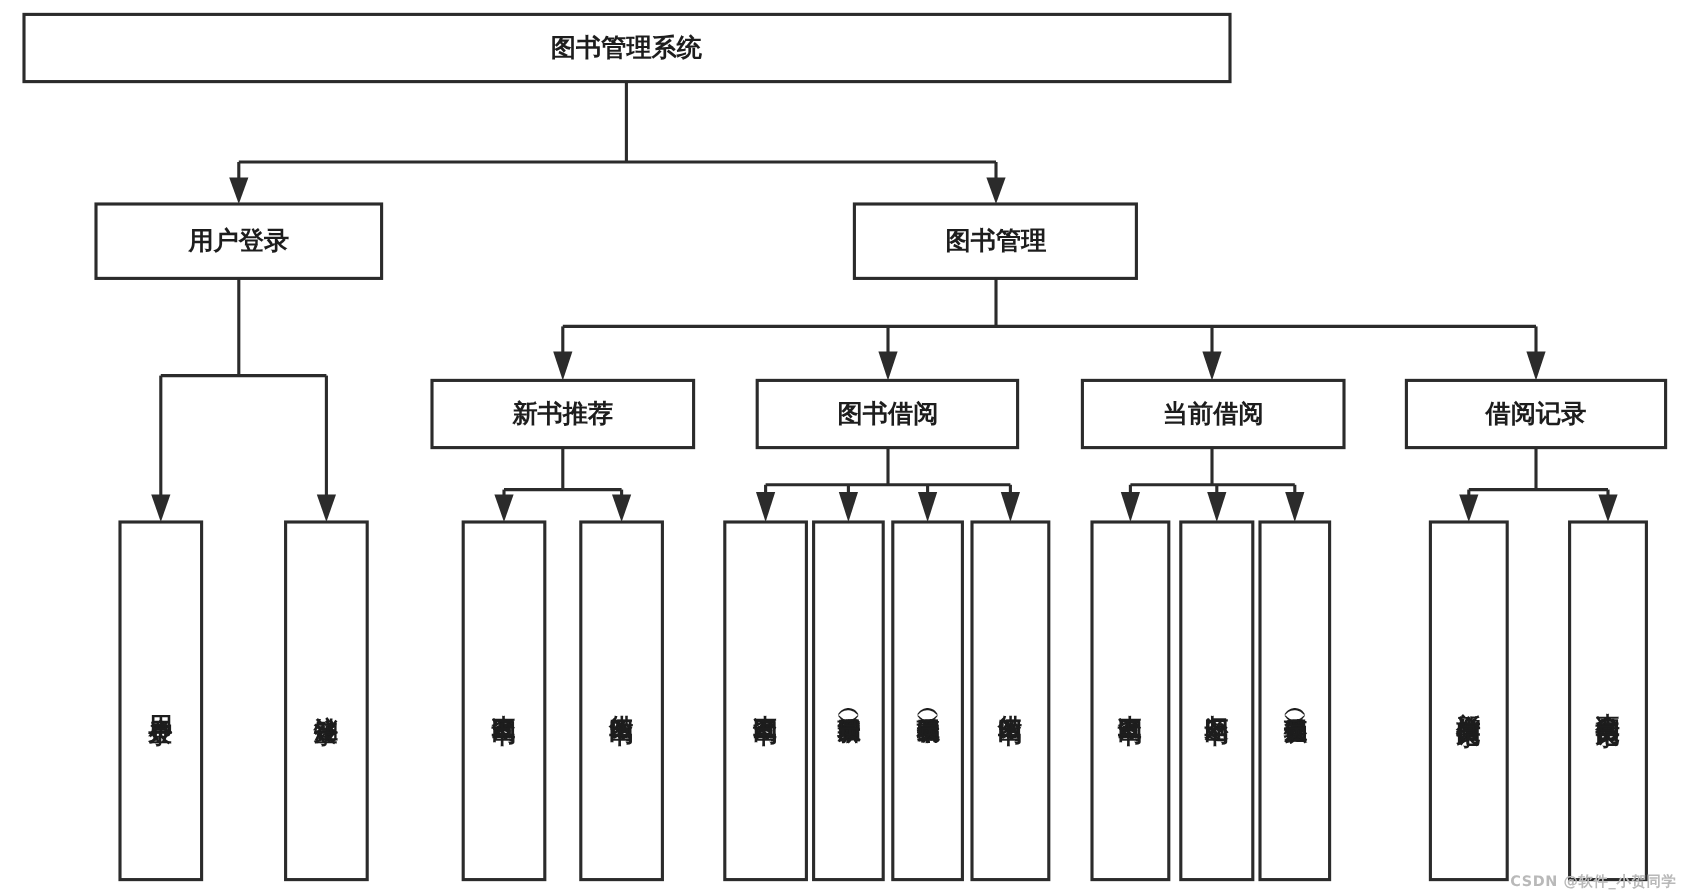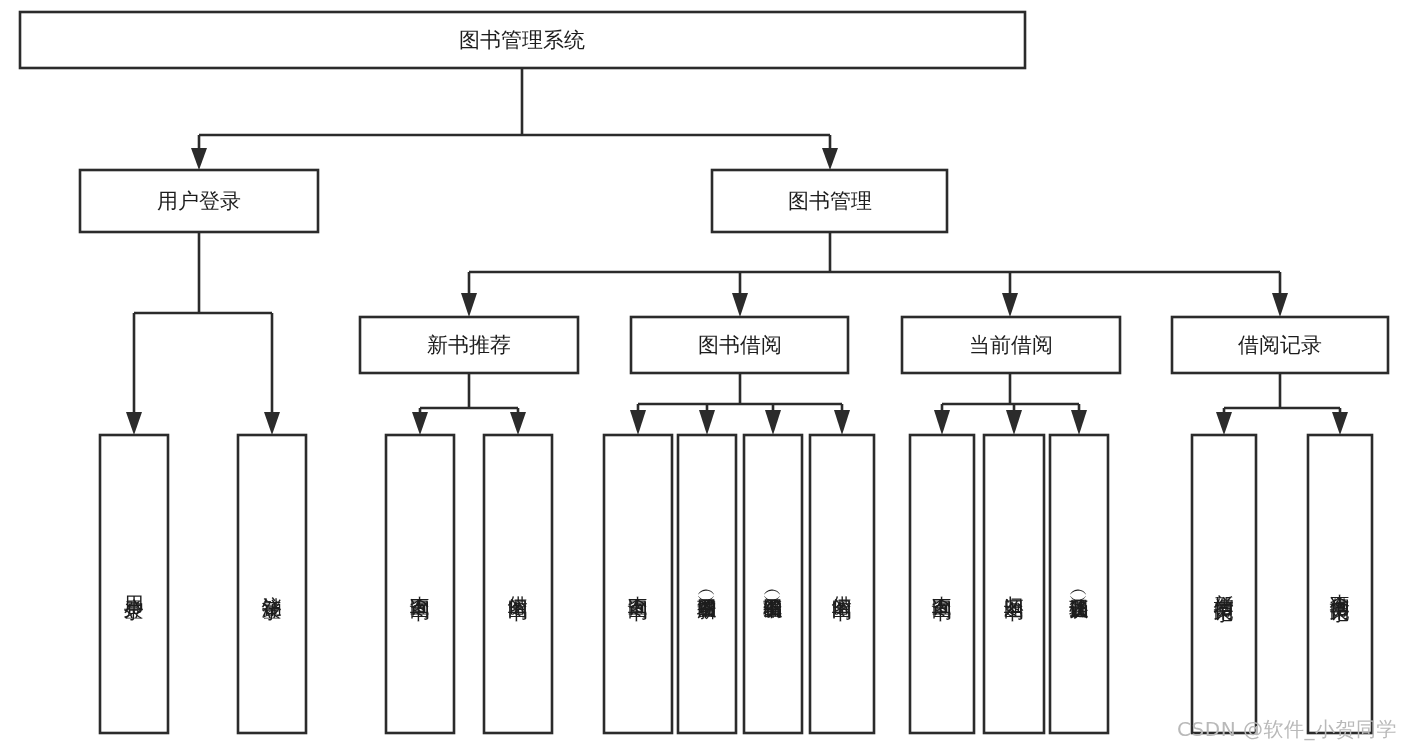--- a/index.html
+++ b/index.html
@@ -12,20 +12,21 @@
     width: 1405px;
     height: 747px;
     font-family: "DejaVu Sans", "Liberation Sans", sans-serif;
     overflow: hidden;
     position: relative;
   }
   #diagram-root {
     position: relative;
     width: 1405px;
     height: 747px;
+    font-weight: bold;
   }
   svg.flow {
     position: absolute;
     left: 0;
     top: 0;
     width: 1405px;
     height: 747px;
     display: block;
   }
   .node-box {
@@ -65,21 +66,21 @@
     justify-content: center;
     white-space: nowrap;
     pointer-events: none;
     user-select: none;
   }
   .watermark {
     position: absolute;
     right: 8px;
     bottom: 4px;
     font-family: "DejaVu Sans", "Liberation Sans", sans-serif;
-    font-size: 20px;
+    font-size: 12px;
     color: #b9b9b9;
     letter-spacing: 0.5px;
     white-space: nowrap;
     user-select: none;
   }
 </style>
 </head>
 <body>
 
 <div id="diagram-root">

